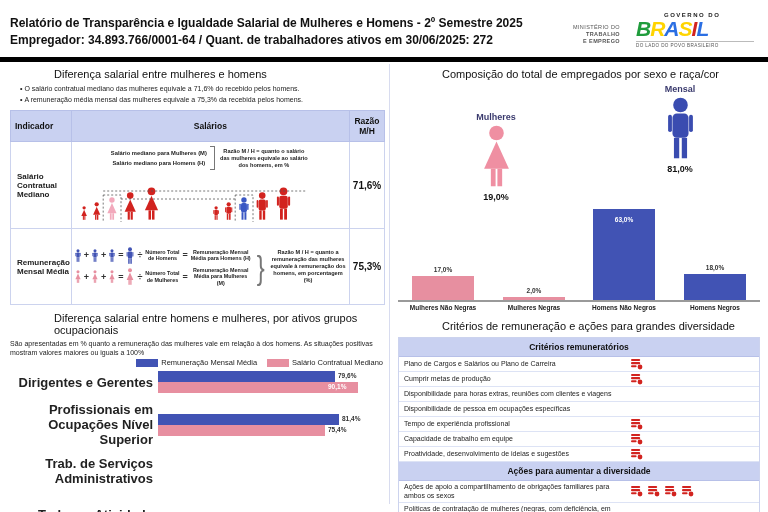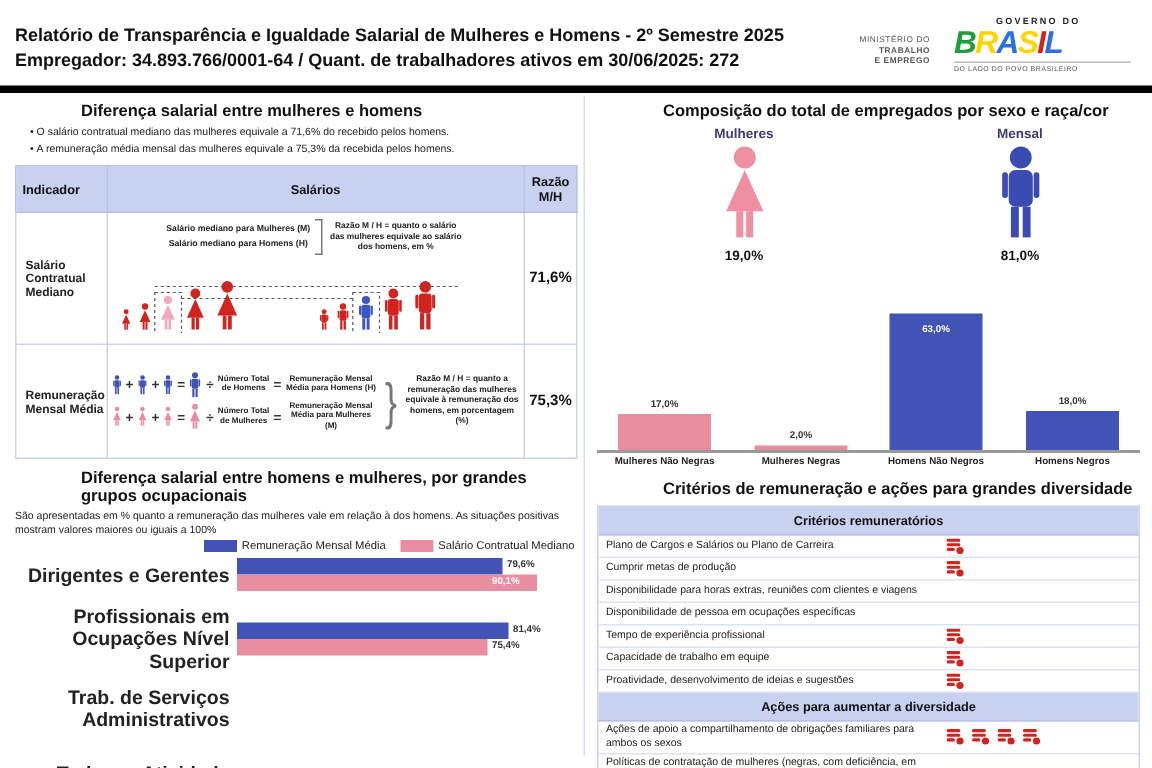--- a/index.html
+++ b/index.html
@@ -17,21 +17,21 @@
   .govlogo .top { font-size:6px; font-weight:bold; letter-spacing:1.5px; color:#222; margin-left:28px; }
   .govlogo .brand { font-size:21px; font-weight:bold; letter-spacing:-1px; line-height:22px; font-style:italic; }
   .govlogo .brand span { display:inline-block; }
   .govlogo .tag { font-size:4.6px; color:#555; border-top:1px solid #bbb; margin-top:1px; padding-top:1px; letter-spacing:.4px; }
 
   
   .col-left  { position:absolute; left:10px;  top:68px; width:375px; }
   .col-right { position:absolute; left:398px; top:68px; width:362px; }
   .vdivider  { position:absolute; left:389px; top:64px; width:1px; height:440px; background:#d8dcef; }
 
-  .sec-title { font-size:11px; font-weight:bold; color:#111; margin-bottom:3px;padding-left:44px; }
+  .sec-title { font-size:11px; font-weight:normal; color:#111; margin-bottom:3px;padding-left:44px; }
 
   
   .bullets { margin:2px 0 5px 10px; }
   .bullets li { list-style:none; font-size:7px; line-height:11px; color:#222; }
   .bullets li:before { content:"• "; font-weight:bold; }
   table.sal { width:100%; border-collapse:collapse; }
   table.sal th { background:#c9d1f1; font-size:8.5px; padding:5px 4px; border:1px solid #b7c0e8; color:#111; }
   table.sal td { border:1px solid #ccd3ee; vertical-align:middle; }
   th.th-ind { text-align:left; padding-left:6px; width:84px; }
   th.th-ratio { width:64px; }
@@ -313,21 +313,21 @@
                 </div>
             <div class="curly">}</div>
             <div class="def-note2">Razão M / H = quanto a remuneração das mulheres equivale à remuneração dos homens, em porcentagem (%)</div>
           </div>
         </td>
         <td class="ratio">75,3%</td>
       </tr>
     </tbody>
       </table>
 
-    <div class="sec-title" style="margin-top:7px;">Diferença salarial entre homens e mulheres, por grandes grupos ocupacionais</div>
+    <div class="sec-title" style="margin-top:7px;">Diferença salarial entre homens e mulheres, por ativos grupos ocupacionais</div>
     <div class="occ-sub">São apresentadas em % quanto a remuneração das mulheres vale em relação à dos homens. As situações positivas mostram valores maiores ou iguais a 100%</div>
     <div class="legend" id="occLegend">
         <div class="item">
           <span class="sw" style="background:#4153b4"></span>
           <span class="lab">Remuneração Mensal Média</span>
         </div>
         <div class="item">
           <span class="sw" style="background:#e78fa0"></span>
           <span class="lab">Salário Contratual Mediano</span>
         </div>
@@ -368,21 +368,21 @@
           <div class="occ-bars"></div>
         </div>
       </div>
 
   </div>
 
   <div class="col-right">
     <div class="sec-title">Composição do total de empregados por sexo e raça/cor</div>
 
     <div class="comp-figs">
-      <div class="fig-stack" style="left:38px;">
+      <div class="fig-stack" style="left:38px;margin-top:28px;">
         <div class="name">Mulheres</div>
         <div id="womanFig"><svg width="37" height="62" viewBox="0 0 20 34" xmlns="http://www.w3.org/2000/svg">
       <circle cx="10" cy="4.4" r="4" fill="#ef8fa2"></circle>
       <polygon points="10,9 16.8,24 3.2,24" fill="#ef8fa2"></polygon>
       <rect x="6.9" y="24" width="2.6" height="9.6" fill="#ef8fa2"></rect>
       <rect x="10.5" y="24" width="2.6" height="9.6" fill="#ef8fa2"></rect>
     </svg></div>
         <div class="pct">19,0%</div>
       </div>
       <div class="fig-stack" style="left:222px;">

